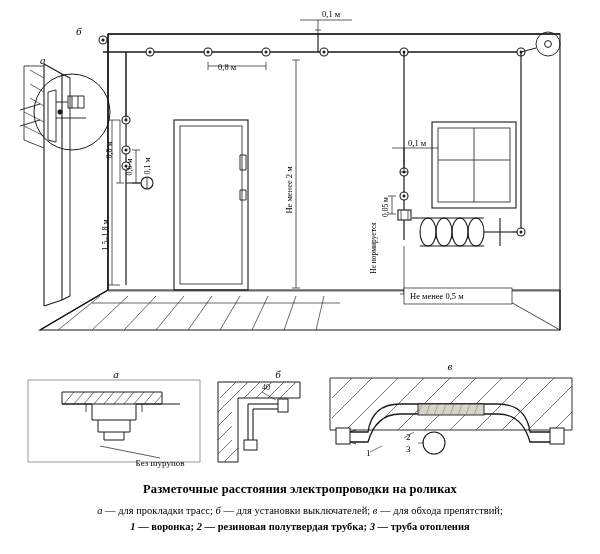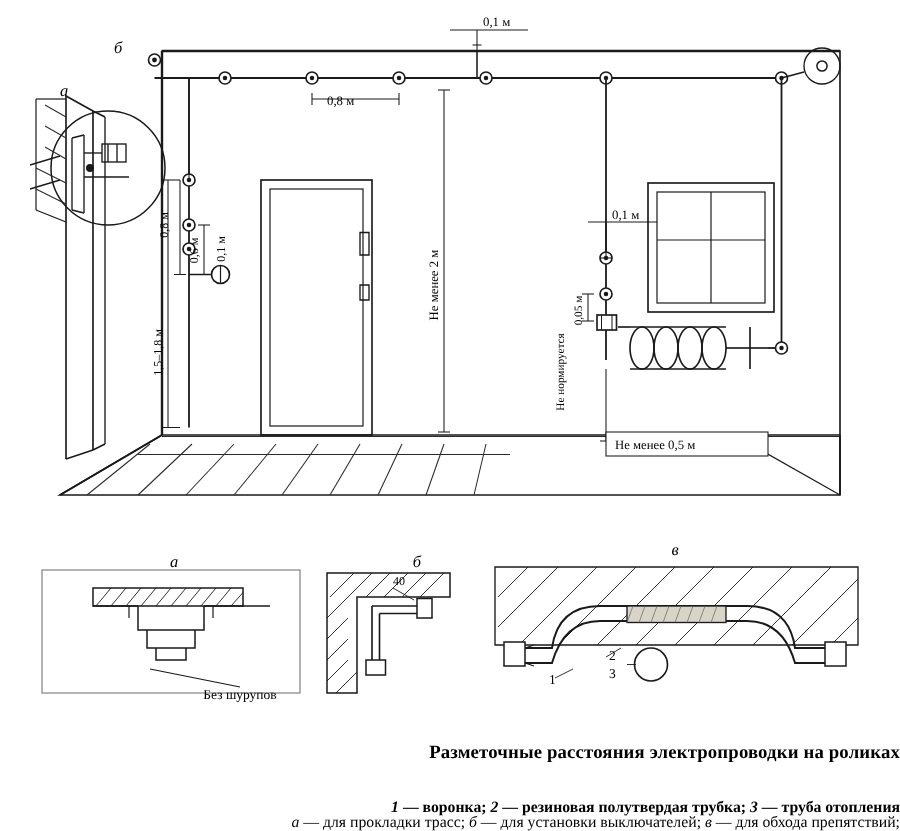--- a/index.html
+++ b/index.html
@@ -18,31 +18,30 @@
   #figure {
     position: absolute;
     left: 0;
     top: 0;
     width: 600px;
     height: 554px;
   }
   .cap {
     position: absolute;
     width: 600px;
-    text-align: right;
-    margin-top: 12px;
+    text-align: center;
   }
   .cap-title {
     top: 482px;
     font-weight: bold;
     font-size: 12.5px;
     letter-spacing: 0.1px;
   }
   .cap-line1 {
-    top: 531px;
+    top: 505px;
     font-size: 10.5px;
     font-style: italic;
   }
   .cap-line2 {
     top: 521px;
     font-size: 10.5px;
     font-style: italic;
     font-weight: bold;
   }
   .cap-line1 .rm, .cap-line2 .rm { font-style: normal; }

